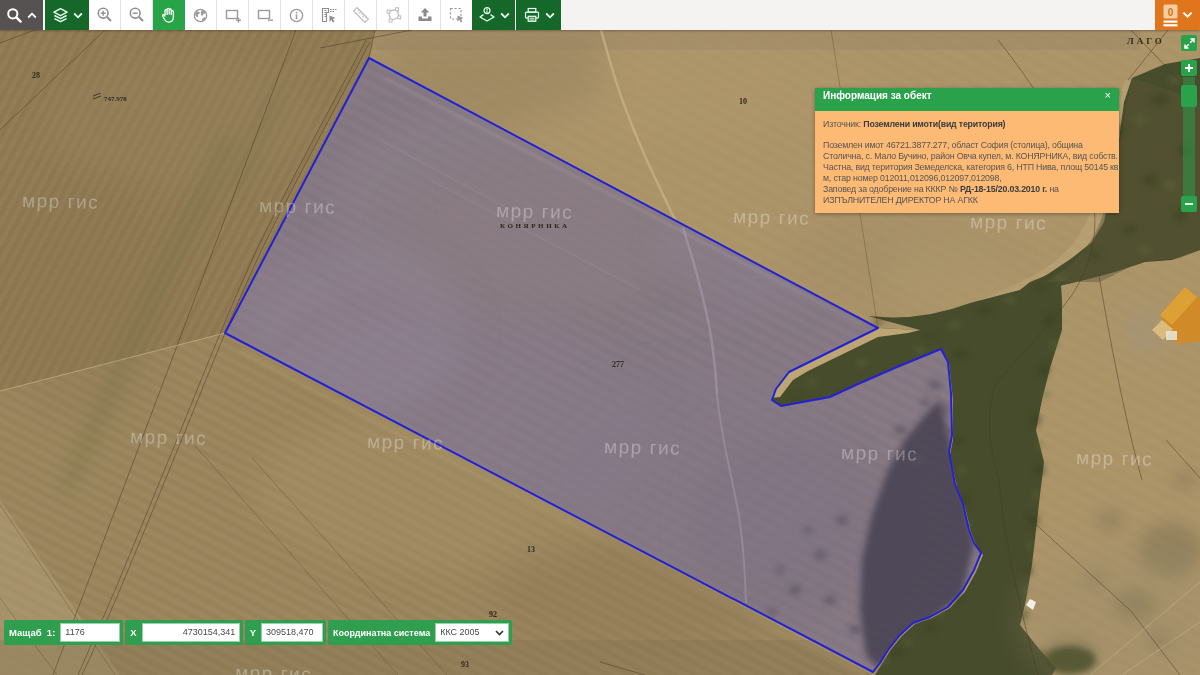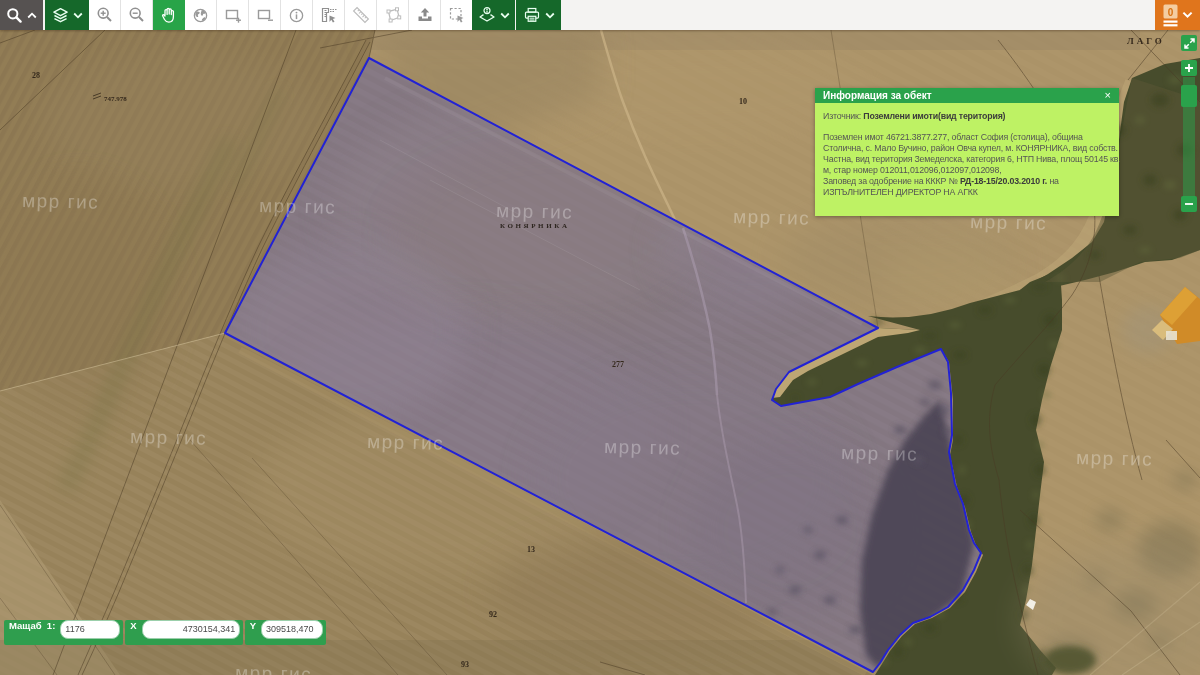--- a/index.html
+++ b/index.html
@@ -9,30 +9,30 @@
 #toolbar{position:absolute;left:0;top:0;width:1200px;height:30px;background:#f4f3f2;display:flex;z-index:10;box-shadow:0 1px 2px rgba(60,40,20,.4);}
 .tb{height:30px;display:flex;align-items:center;justify-content:center;box-sizing:border-box;}
 .tb.white{background:#fff;border-right:1px solid #e2e2e2;}
 .dkgray{background:#565251;}
 .dkgreen{background:#15682a;}
 .ltgreen{background:#28a448;}
 .orange{background:#e0751c;margin-left:auto;}
 .car{margin-left:4px;}
 
 #panel{position:absolute;left:815px;top:88px;width:304px;z-index:9;font-family:"Liberation Sans",sans-serif;box-shadow:0 1px 4px rgba(0,0,0,.35);}
-#panelhead{background:#2aa24b;color:#fff;font-size:10px;font-weight:bold;height:15px;line-height:15px;padding:0 8px;display:flex;}
+#panelhead{background:#2aa24b;color:#fff;font-size:10px;font-weight:bold;height:23px;line-height:15px;padding:0 8px;display:flex;}
 #panelhead .x{margin-left:auto;font-weight:normal;font-size:11px;}
-#panelbody{background:#bef264;color:#555;font-size:8.8px;letter-spacing:-0.18px;line-height:11px;padding:8px 7px 18px 8px;white-space:nowrap;}
+#panelbody{background:#fdba74;color:#555;font-size:8.8px;letter-spacing:-0.18px;line-height:11px;padding:8px 7px 7px 8px;white-space:nowrap;}
 #panelbody .src{margin-bottom:10px;}
 #panelbody b{color:#3c3c3c;}
 
 #bbar{position:absolute;left:4px;top:620px;height:25px;display:flex;z-index:10;font-size:11px;color:#fff;}
-.bseg{background:#2f9e4e;height:25px;display:flex;align-items:flex-start;border-radius:2px;margin-right:2px;}
+.bseg{background:#2f9e4e;height:25px;display:flex;align-items:center;border-radius:2px;margin-right:2px;}
 .bseg .lab{padding:0 5px;font-weight:bold;white-space:nowrap;font-size:9.5px;}
-.binp{background:#fff;border:1px solid #9bcfab;border-radius:8px;height:17px;line-height:17px;color:#4a4a4a;font-size:9px;padding:0 4px;margin-right:3px;overflow:hidden;}
+.binp{background:#fff;border:1px solid #9bcfab;border-radius:0;height:17px;line-height:17px;color:#4a4a4a;font-size:9px;padding:0 4px;margin-right:3px;overflow:hidden;}
 
 .rc{position:absolute;left:1181px;width:16px;background:#2aa24b;border-radius:2px;z-index:9;display:flex;align-items:center;justify-content:center;color:#fff;}
 </style>
 </head>
 <body>
 <svg id="map" viewBox="0 0 1200 675">
 <defs>
 <pattern id="patA" width="9" height="9" patternUnits="userSpaceOnUse" patternTransform="rotate(118)">
         <rect width="9" height="9" fill="#8c7752"></rect>
         <rect width="9" height="4.5" fill="#927d55"></rect>
@@ -422,20 +422,26 @@
       <span class="binp" style="width:50px;">1176</span>
     </div>
   <div class="bseg">
       <span class="lab">X</span>
       <span class="binp" style="width:52px;padding-left:40px;">4730154,341</span>
     </div>
   <div class="bseg">
       <span class="lab">Y</span>
       <span class="binp" style="width:52px;">309518,470</span>
     </div>
+  <div class="bseg">
+      <span class="lab" style="font-size:9px;">Координатна система</span>
+      <span class="binp" style="width:64px;position:relative;">ККС 2005<svg width="9" height="6" style="position:absolute;right:4px;top:6px;" viewBox="0 0 9 6">
+          <path d="M1 1l3.5 3.5L8 1" stroke="#333" stroke-width="1.6" fill="none"></path>
+        </svg></span>
+    </div>
 </div>
 
 <div class="rc" style="top:35px;height:16px;">
     <svg width="11" height="11" viewBox="0 0 11 11">
       <path d="M6.5 1h3.5v3.5M10 1L6.2 4.8M4.5 10H1V6.5M1 10l3.8-3.8" stroke="#fff" stroke-width="1.5" fill="none"></path>
     </svg>
   </div>
 <div class="rc" style="top:60px;height:16px;">
     <svg width="10" height="10" viewBox="0 0 10 10">
       <path d="M5 1v8M1 5h8" stroke="#fff" stroke-width="1.8"></path>

